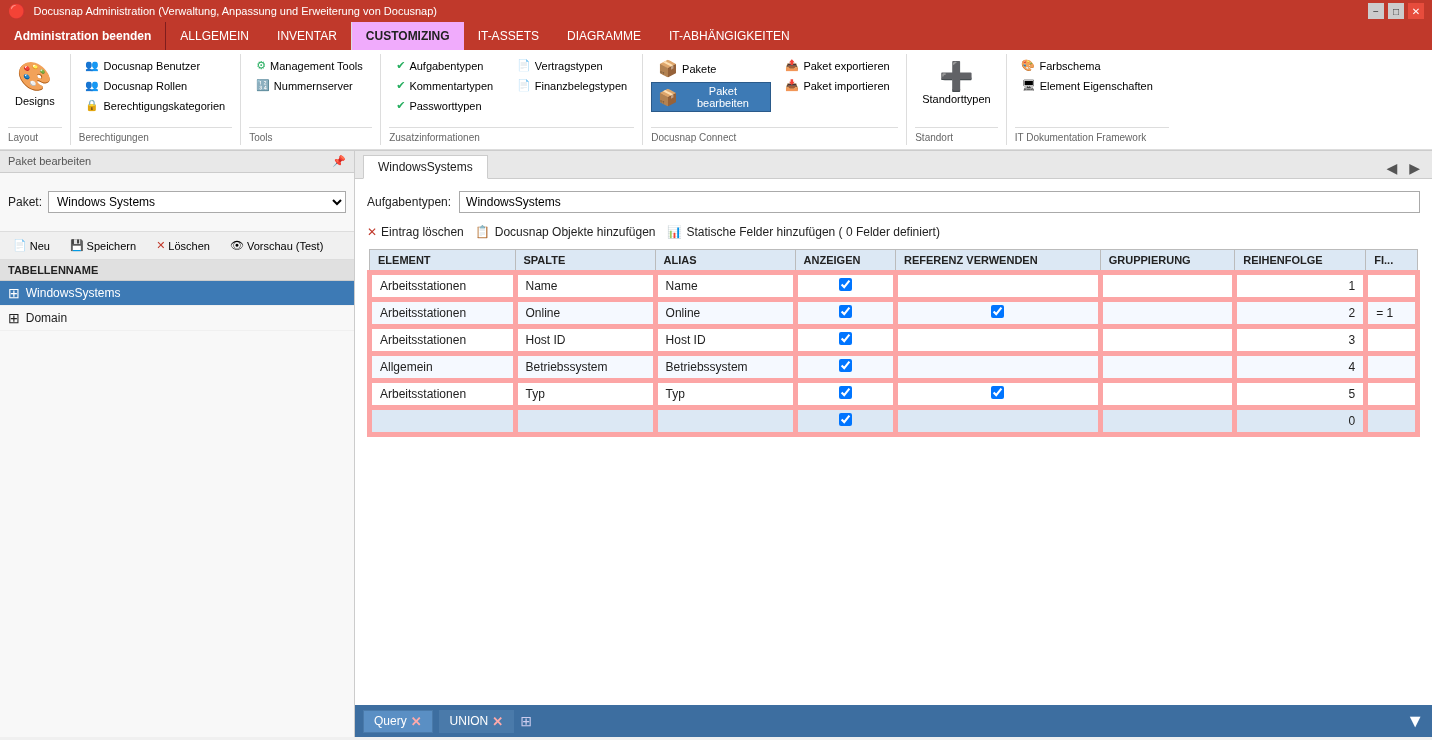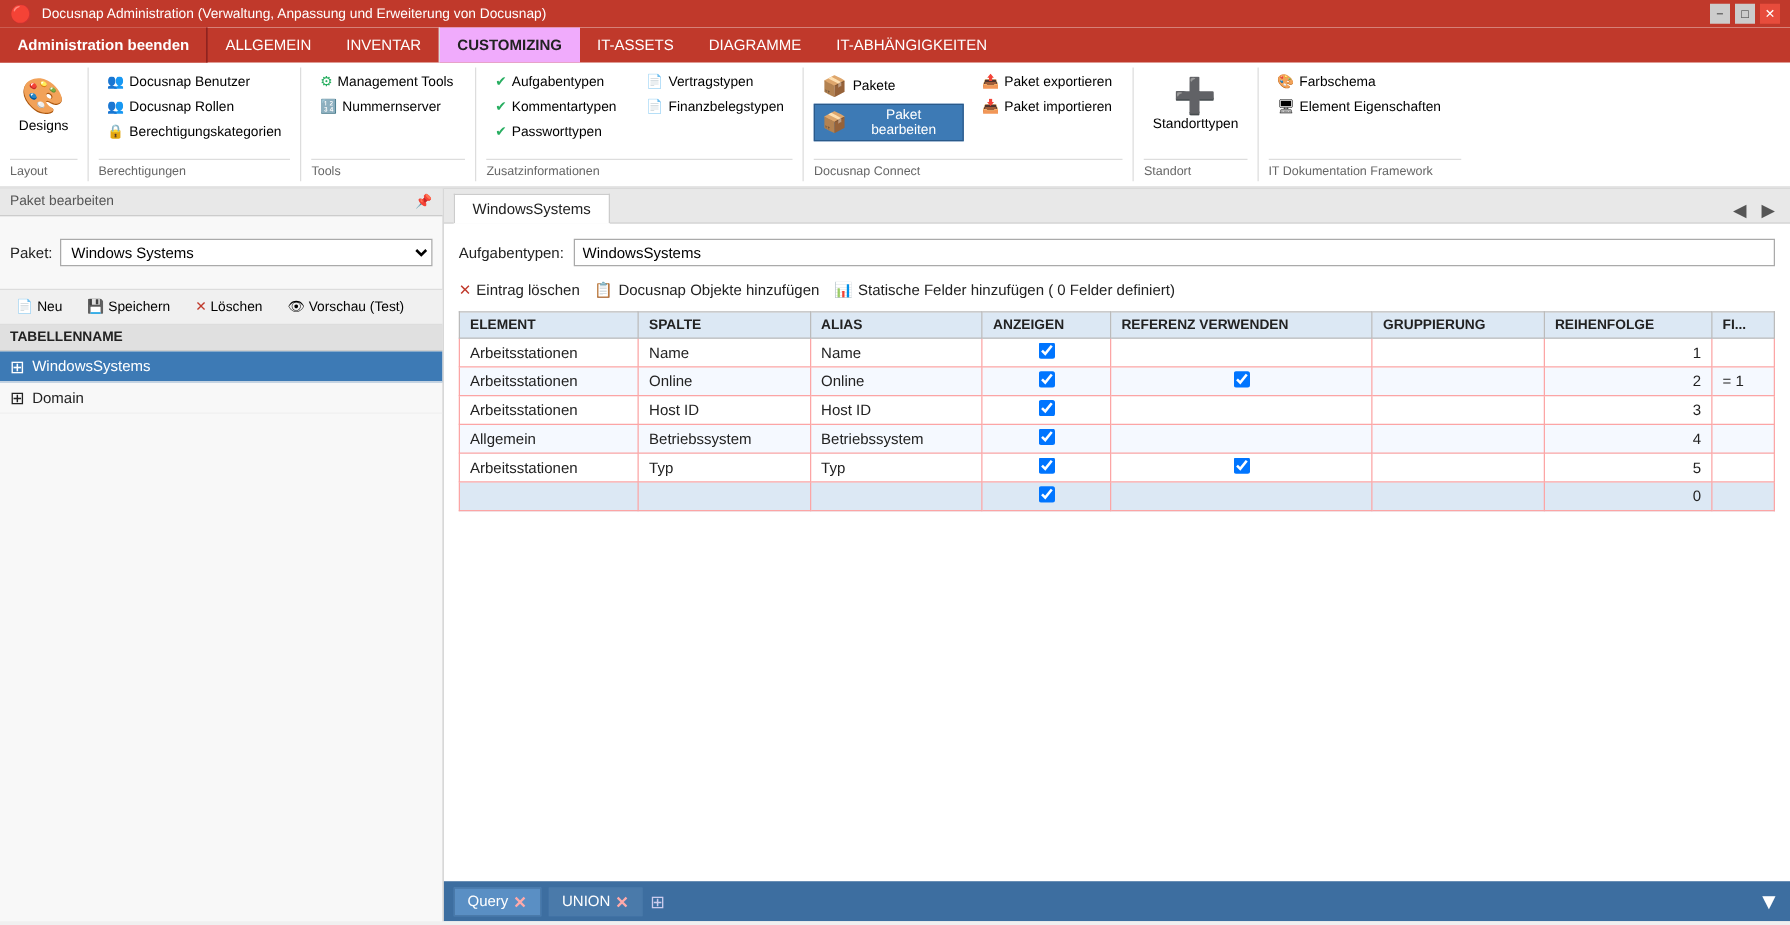--- a/index.html
+++ b/index.html
@@ -197,21 +197,21 @@
     #data-table th {
       background: #dce8f4;
       border: 1px solid #bbb;
       padding: 4px 8px;
       text-align: left;
       font-weight: bold;
       font-size: 11px;
       white-space: nowrap;
     }
     #data-table td {
-      border: 1px solid #fca5a5;
+      border: 5px solid #fca5a5;
       padding: 3px 8px;
       vertical-align: middle;
     }
     #data-table tr:nth-child(even) td { background: #f5f9ff; }
     #data-table tr.empty-row td { background: #dce8f4; }
     .checkbox-cell { text-align: center; }
     input[type="checkbox"] { cursor: pointer; }
 
     
     #bottom-bar {

